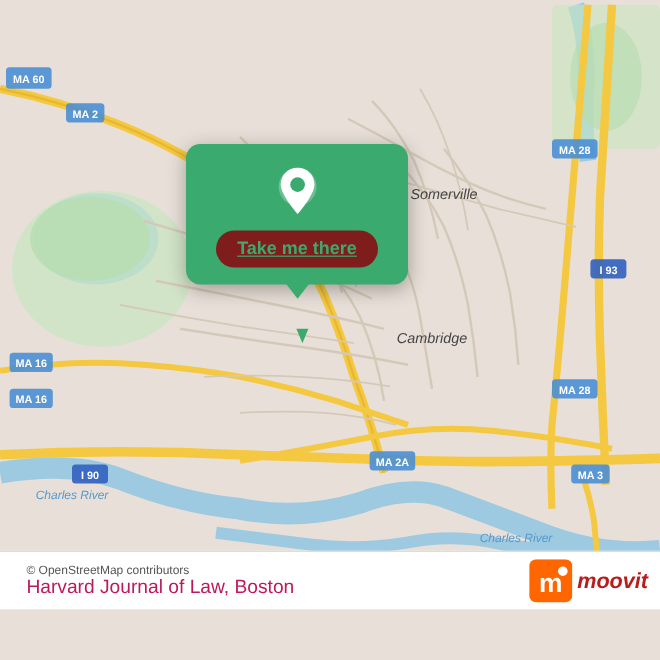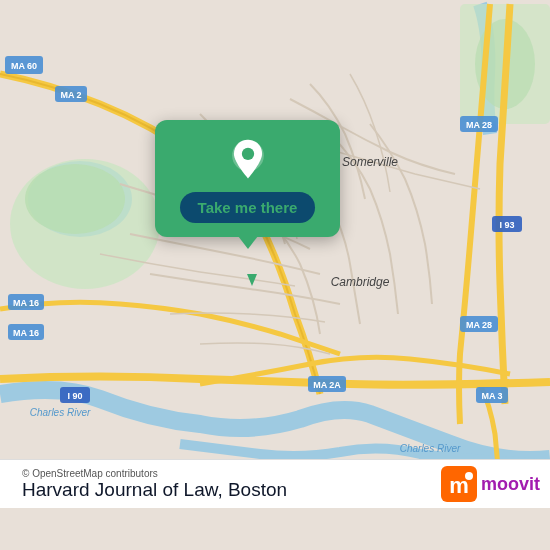--- a/index.html
+++ b/index.html
@@ -55,28 +55,29 @@
     }
 
     .pin-icon {
       width: 44px;
       height: 44px;
       margin-bottom: 10px;
     }
 
     .take-me-there-btn {
       color: #3aaa6e;
-      background: #0c4a6e;
+      background: #7f1d1d;
       border: none;
       border-radius: 20px;
       padding: 7px 18px;
       font-size: 15px;
       font-weight: 600;
       cursor: pointer;
       white-space: nowrap;
+      text-decoration: underline;
     }
 
     
     #bottom-bar {
       position: absolute;
       bottom: 0;
       left: 0;
       width: 100%;
       background: white;
       padding: 6px 10px 6px 10px;
@@ -92,35 +93,36 @@
       flex-direction: column;
       margin-left: 12px;
     }
 
     #osm-credit {
       font-size: 10px;
       color: #555;
     }
 
     #location-name {
-      font-size: 19px;
-      color: #0f172a;
+      font-size: 16px;
+      color: #be185d;
       font-weight: 500;
     }
 
     #moovit-logo {
       display: flex;
       align-items: center;
       gap: 4px;
     }
 
     .moovit-text {
       font-size: 18px;
       font-weight: 700;
-      color: #a21caf;
+      color: #b91c1c;
+      font-style: italic;
     }
 
   </style>
 </head>
 <body>
 
 <div id="map-container">
 
   <svg id="map-svg" xmlns="http://www.w3.org/2000/svg" viewBox="0 0 550 500">
 

